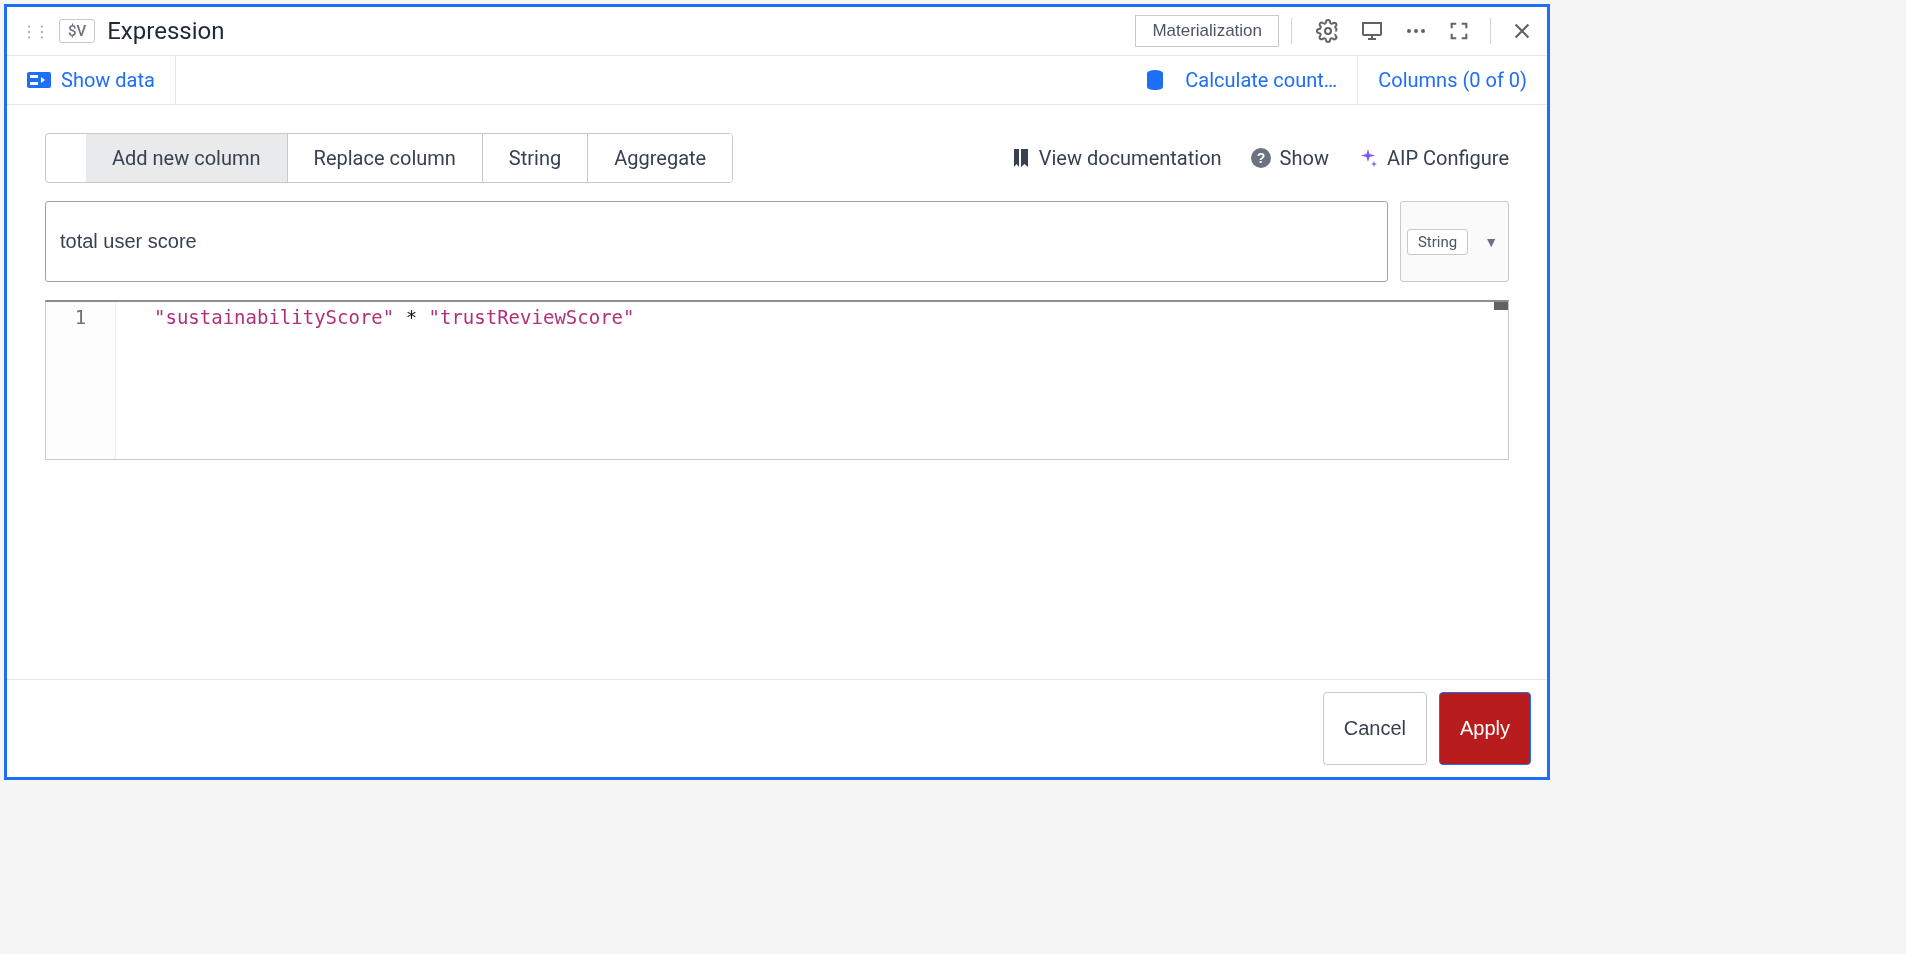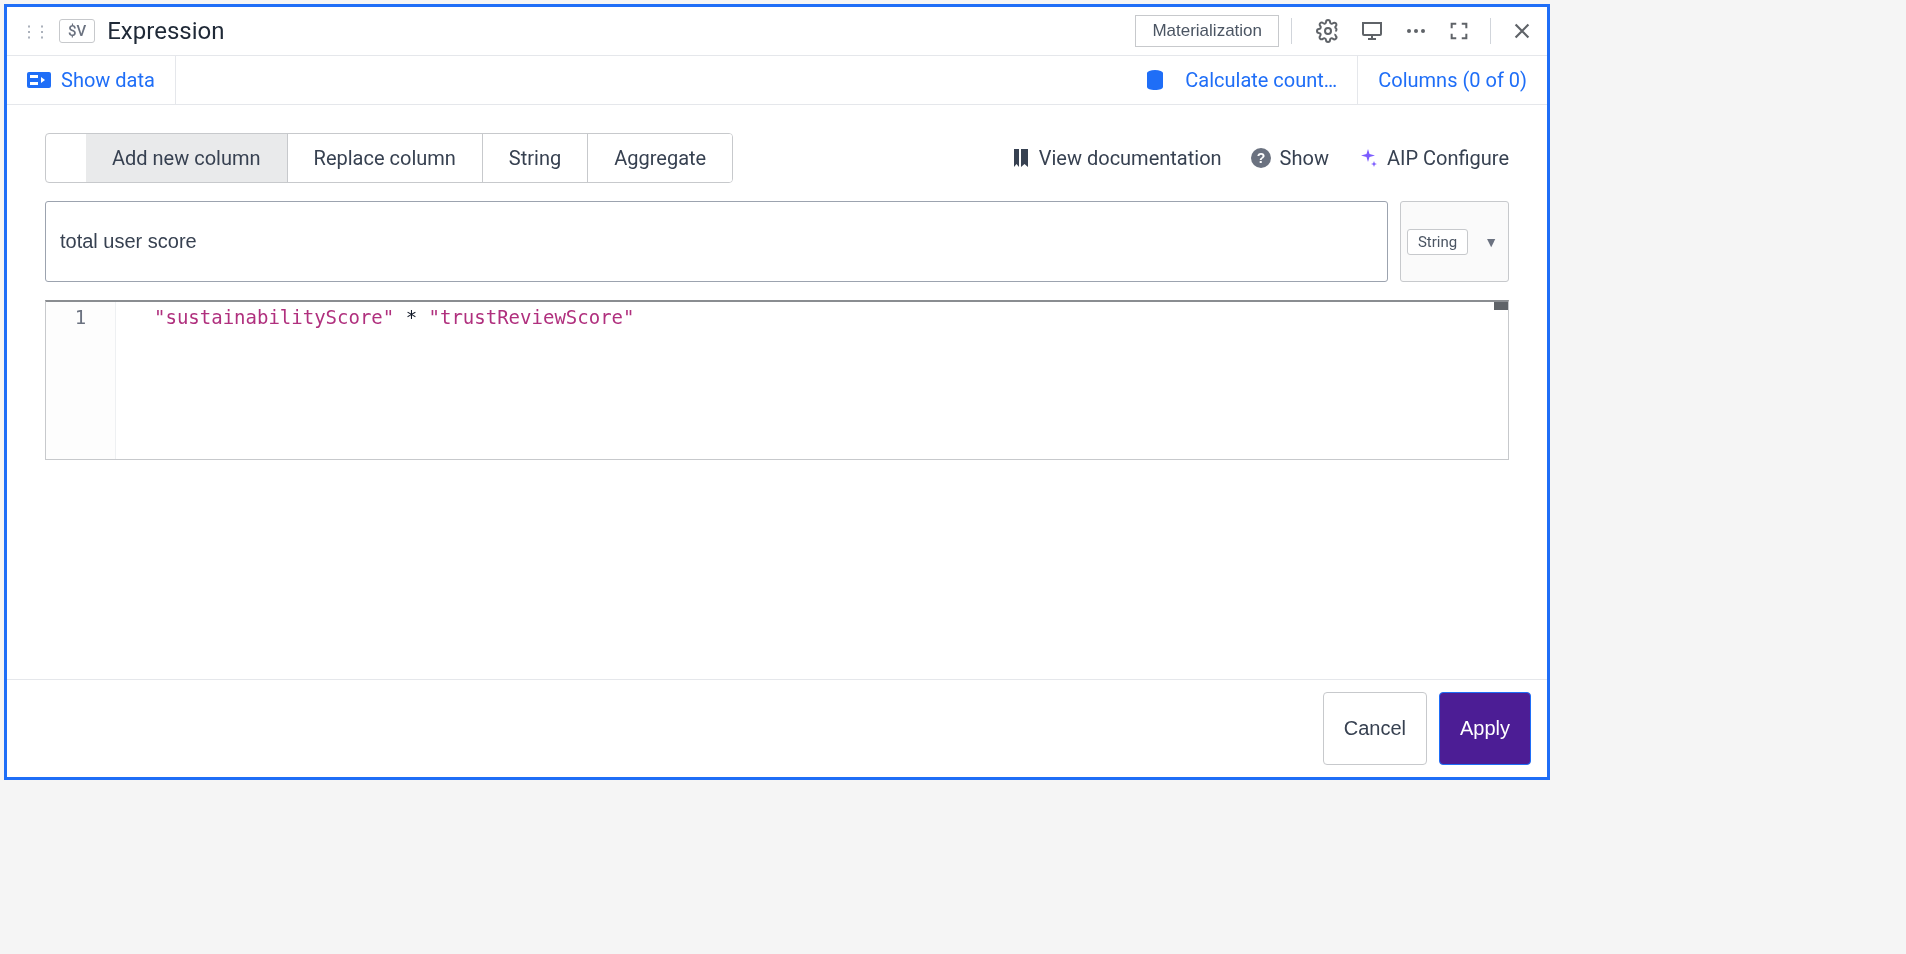--- a/index.html
+++ b/index.html
@@ -212,21 +212,21 @@
   padding: 24px 20px;
   border-radius: 4px;
   cursor: pointer;
 }
 .btn-cancel {
   background: #fff;
   border: 1px solid #c7c9cc;
   color: #374151;
 }
 .btn-apply {
-  background: #4c1d95;
+  background: #b91c1c;
   border: 1px solid #1f6ef7;
   color: #fff;
 }
 svg { display:block; }
 </style>
 </head>
 <body>
 
 <div class="panel">
 

